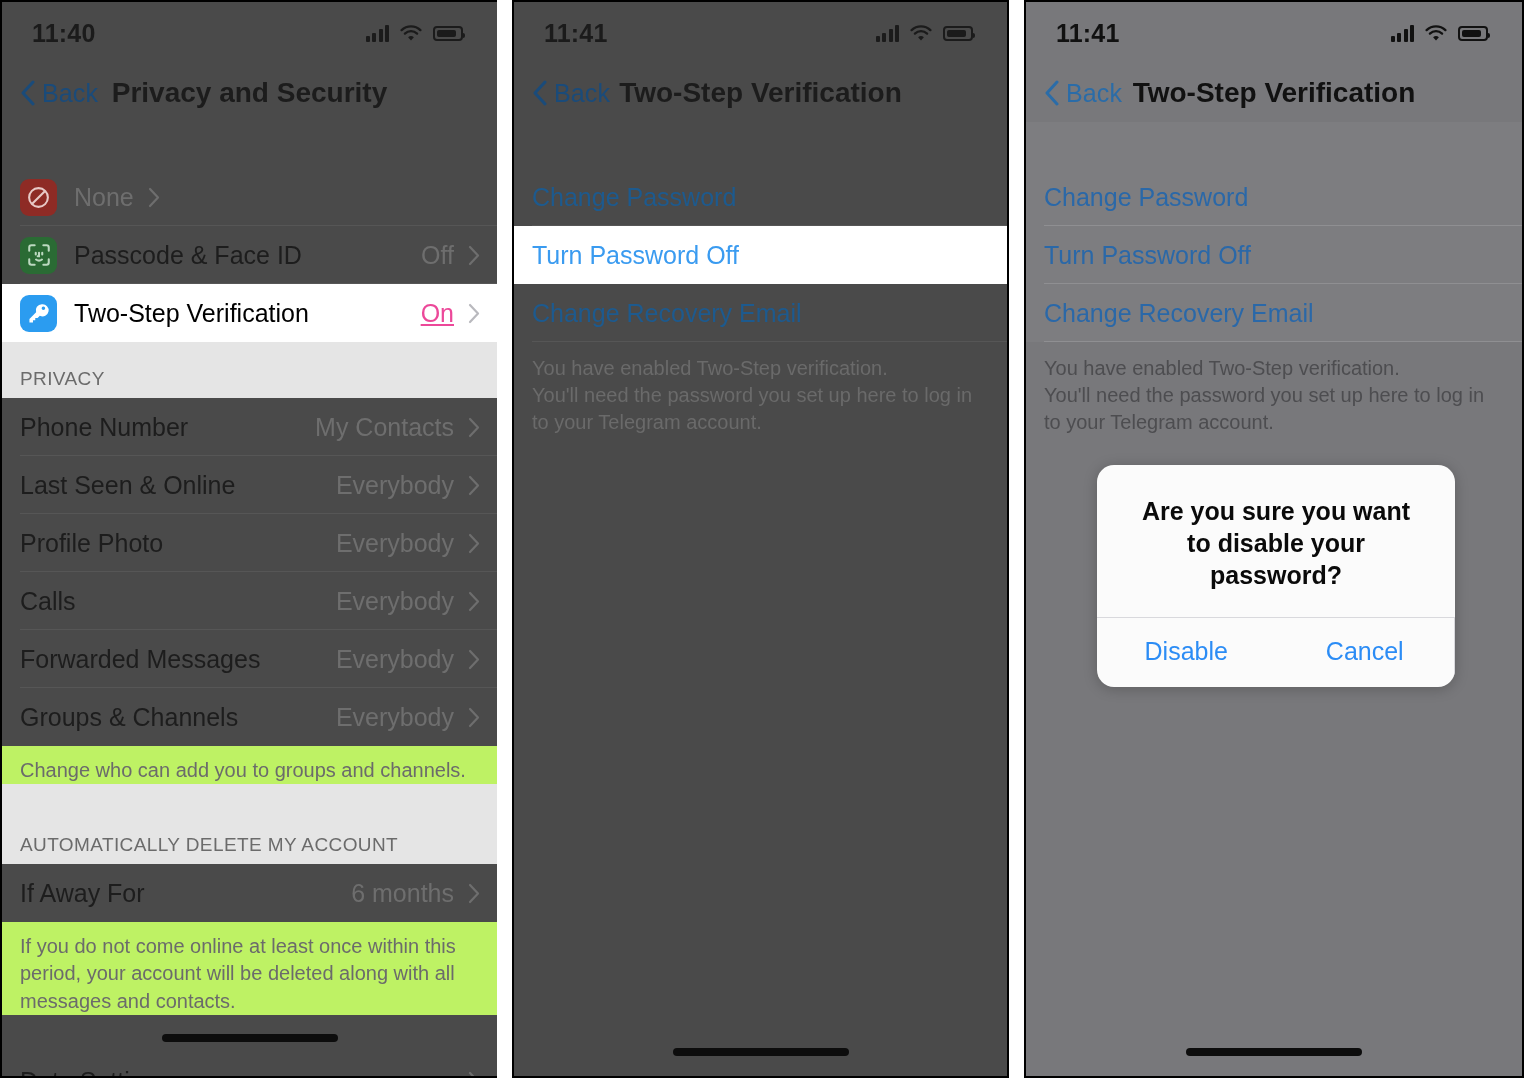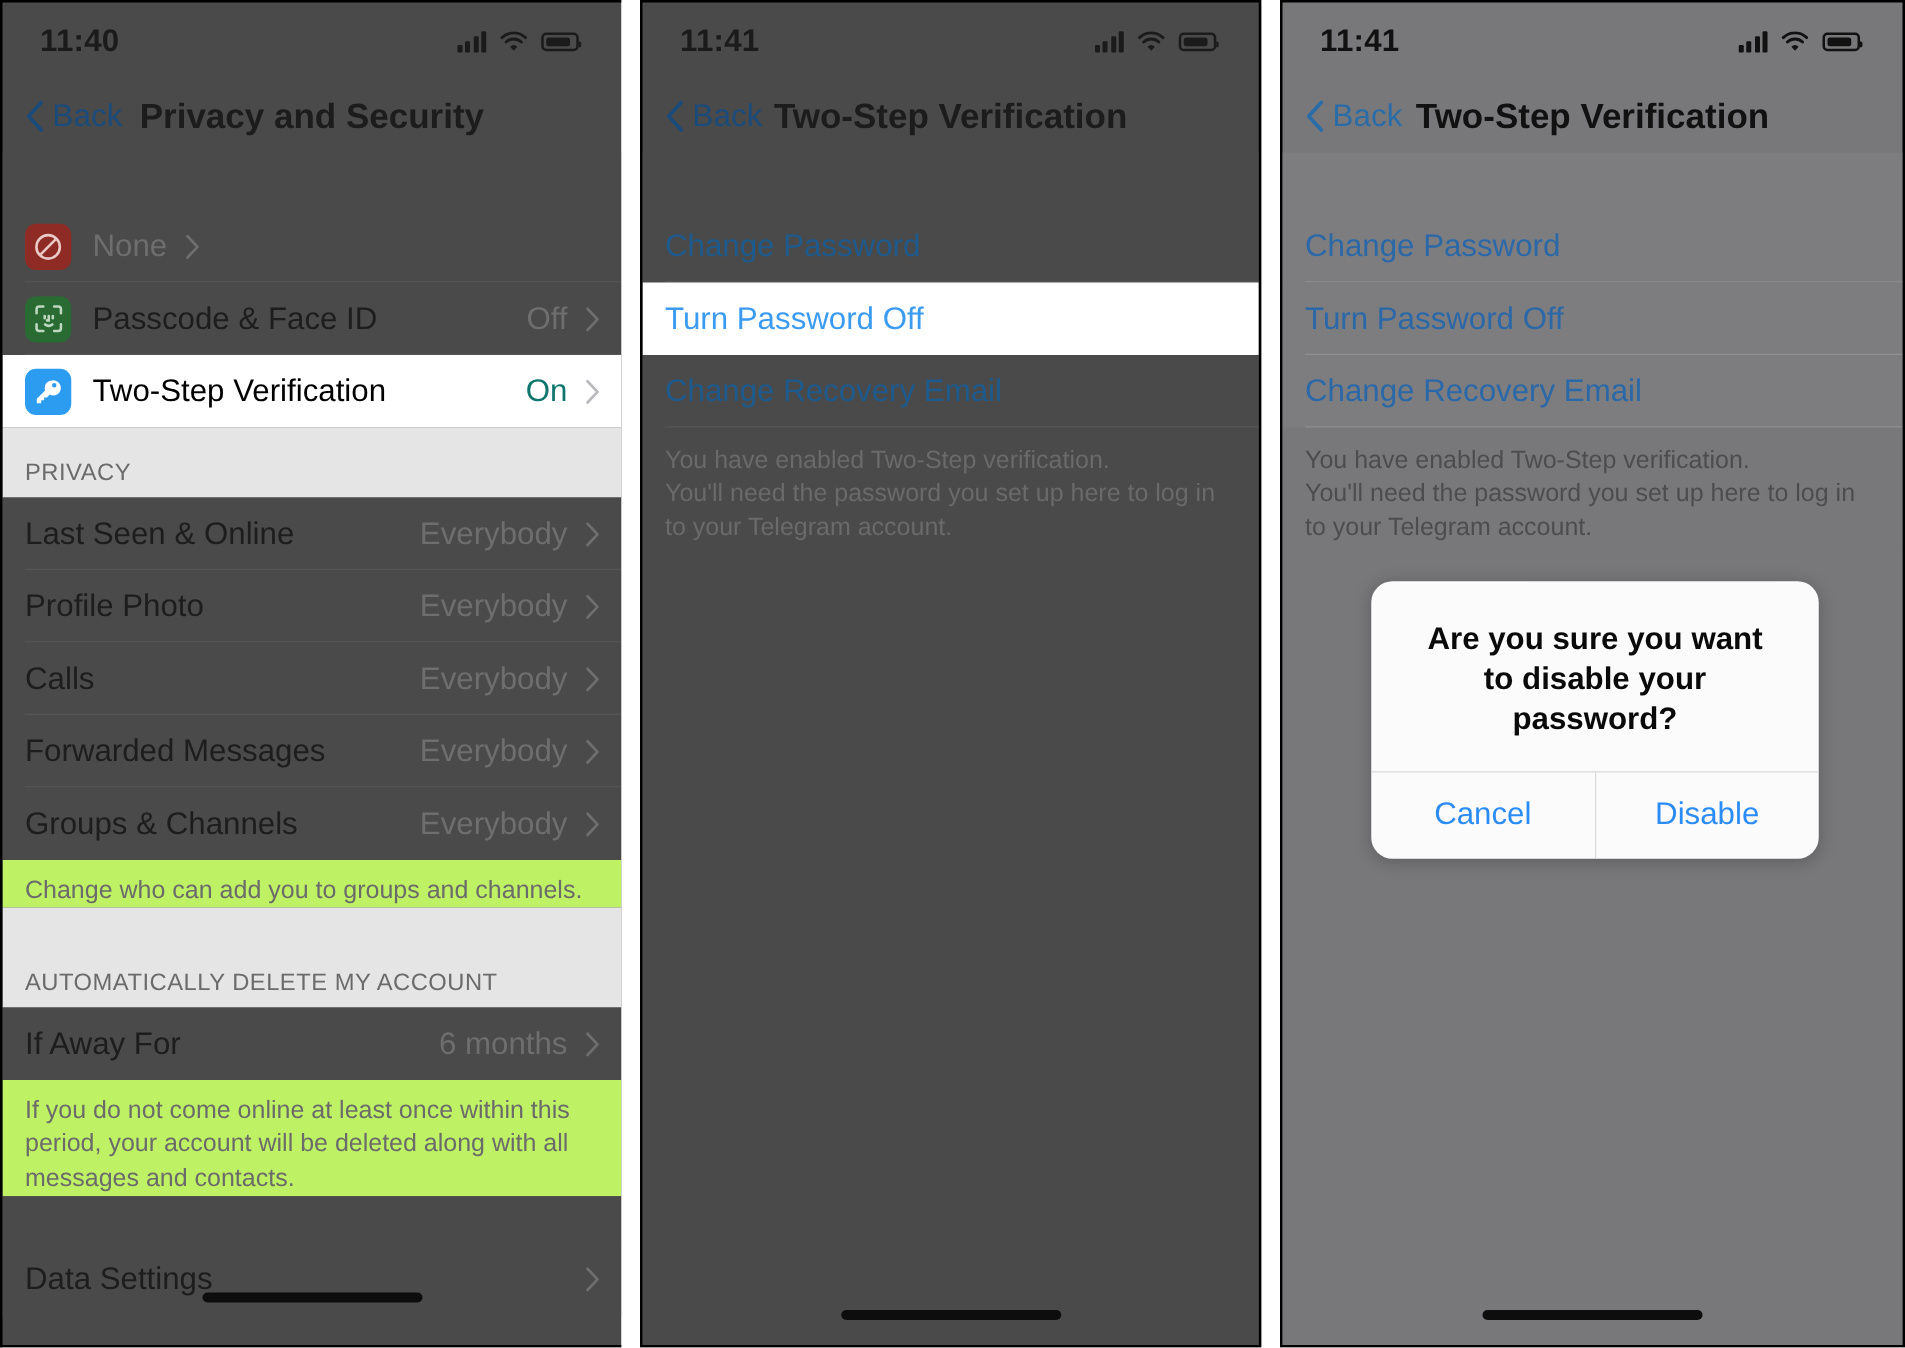--- a/index.html
+++ b/index.html
@@ -88,21 +88,21 @@
 
   
   .p1 .row{background:#4a4a4a;}
   .p1 .row .label{color:#1d1d1d;}
   .p1 .row .value{color:#6e6e6e;}
   .p1 .row .sep{background:rgba(255,255,255,.07);}
 
   
   .row.hl{background:#ffffff;}
   .row.hl .label{color:#000;}
-  .row.hl .value{color:#0f766e;}
+  .row.hl .value{color:#ec4899;text-decoration:underline;}
 
   
   .appicon{
     width:37px;height:37px;border-radius:9px;margin-right:17px;
     flex:0 0 auto;display:flex;align-items:center;justify-content:center;
   }
   .icon-blocked{background:#8e2b25;}
   .icon-faceid{background:#2a6b34;}
   .icon-key{background:#2b9cf0;}
   .row.hl .icon-key{background:#2b9cf0;}
@@ -244,20 +244,28 @@
             <path d="M2 2l8 8.5-8 8.5" stroke="#b9b9be" stroke-width="2.2" fill="none" stroke-linecap="round" stroke-linejoin="round"></path>
           </svg>
 
       </div>
     </div>
 
     <div class="sect-head">PRIVACY</div>
 
     <div class="list">
       <div class="row">
+        <span class="label">Phone Number</span>
+        <span class="value">My Contacts</span>
+        <svg class="chev-right" viewBox="0 0 12 21">
+            <path d="M2 2l8 8.5-8 8.5" stroke="#6e6e6e" stroke-width="2.2" fill="none" stroke-linecap="round" stroke-linejoin="round"></path>
+          </svg>
+        <span class="sep"></span>
+      </div>
+      <div class="row">
         <span class="label">Last Seen &amp; Online</span>
         <span class="value">Everybody</span>
         <svg class="chev-right" viewBox="0 0 12 21">
             <path d="M2 2l8 8.5-8 8.5" stroke="#6e6e6e" stroke-width="2.2" fill="none" stroke-linecap="round" stroke-linejoin="round"></path>
           </svg>
         <span class="sep"></span>
       </div>
       <div class="row">
         <span class="label">Profile Photo</span>
         <span class="value">Everybody</span>
@@ -435,21 +443,21 @@
     <div class="footnote" style="white-space:pre-line">You have enabled Two-Step verification.
 You'll need the password you set up here to log in to your Telegram account.</div>
 
     <div class="filler" style="height:700px"></div>
 
     <div class="alert">
       <div class="alert-body">
         <div class="alert-title">Are you sure you want to disable your password?</div>
       </div>
       <div class="alert-actions">
+        <div class="alert-btn">Disable</div>
         <div class="alert-btn sepline">Cancel</div>
-        <div class="alert-btn">Disable</div>
       </div>
     </div>
 
     <div class="home-ind"></div>
   </div>
 
 </div>
 
 </body></html>

